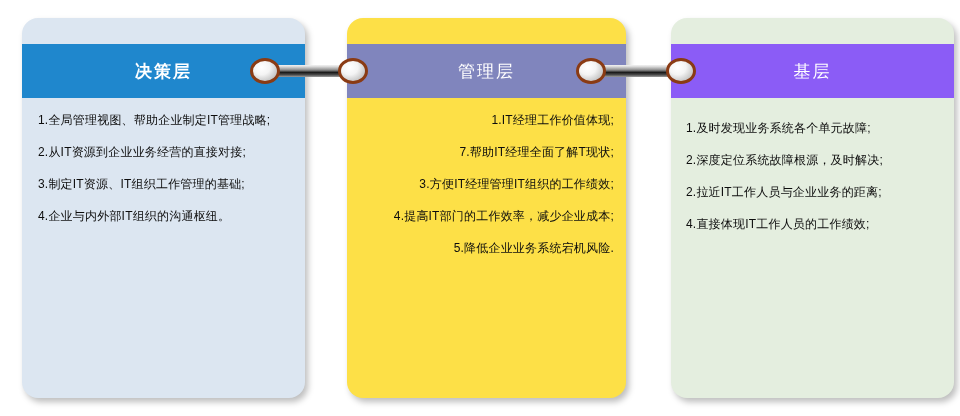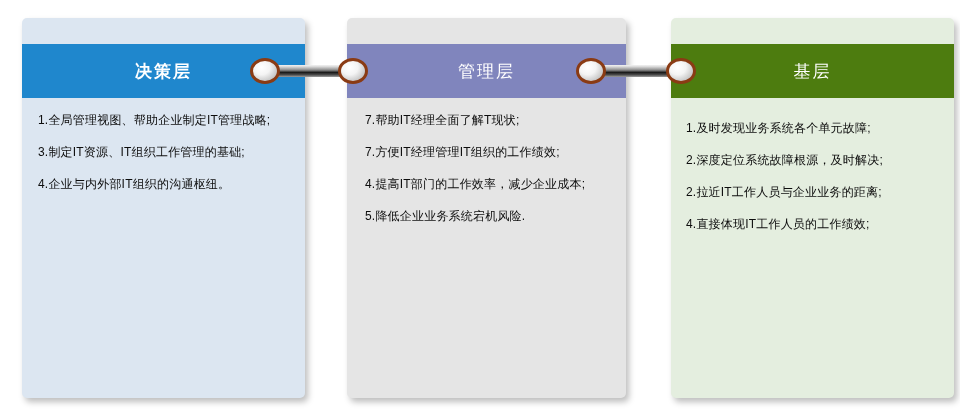--- a/index.html
+++ b/index.html
@@ -7,21 +7,21 @@
     width:960px;height:416px;
     background:#ffffff;
     font-family:"Liberation Sans","DejaVu Sans",sans-serif;
     overflow:hidden;
   }
   #stage{position:relative;width:960px;height:416px;}
 
   
   .card{
     position:absolute;
-    border-radius:5px;
+    border-radius:16px;
     box-shadow:3px 4px 6px rgba(0,0,0,.26);
     overflow:hidden;
     box-sizing:border-box;
   }
   .card-head{
     position:absolute;left:0;right:0;
     display:flex;align-items:center;justify-content:center;
     color:#ffffff;
     letter-spacing:2px;
     font-size:17px;
@@ -39,27 +39,27 @@
     padding:6px 14px 0 16px;
   }
   .card-body p{margin:0;text-indent:0;}
 
   
   #card-decision{left:22px;top:18px;width:283px;height:380px;background:#dce6f1;}
   #card-decision .card-head{top:26px;height:54px;background:#1f87cd;}
   #card-decision .card-body{top:80px;}
 
   
-  #card-management{left:347px;top:18px;width:279px;height:380px;background:#e5e5e5;}
+  #card-management{left:347px;top:18px;width:279px;height:380px;background:#fde047;text-align:right;}
   #card-management .card-head{top:26px;height:54px;background:#8085bd;}
   #card-management .card-body{top:80px;padding-left:18px;padding-right:12px;}
 
   
   #card-frontline{left:671px;top:18px;width:283px;height:380px;background:#e4eedf;}
-  #card-frontline .card-head{top:26px;height:54px;background:#4d7c0f;}
+  #card-frontline .card-head{top:26px;height:54px;background:#8b5cf6;}
   #card-frontline .card-body{top:88px;padding-left:15px;padding-right:24px;}
 
   
   .connector{
     position:absolute;
     height:26px;
     display:block;
     pointer-events:none;
   }
   #connector-1{left:250px;top:58px;width:118px;}
@@ -87,32 +87,34 @@
 <body>
 
 <div id="stage">
 
   <div class="card" id="card-decision">
     <div class="card-head bold">
       <span>决策层</span>
     </div>
     <div class="card-body">
       <p>1.全局管理视图、帮助企业制定IT管理战略;</p>
+      <p>2.从IT资源到企业业务经营的直接对接;</p>
       <p>3.制定IT资源、IT组织工作管理的基础;</p>
       <p>4.企业与内外部IT组织的沟通枢纽。</p>
     </div>
   </div>
 
   <div class="card" id="card-management">
     <div class="card-head">
       <span>管理层</span>
     </div>
     <div class="card-body">
+      <p>1.IT经理工作价值体现;</p>
       <p>7.帮助IT经理全面了解T现状;</p>
-      <p>7.方便IT经理管理IT组织的工作绩效;</p>
+      <p>3.方便IT经理管理IT组织的工作绩效;</p>
       <p>4.提高IT部门的工作效率，减少企业成本;</p>
       <p>5.降低企业业务系统宕机风险.</p>
     </div>
   </div>
 
   <div class="card" id="card-frontline">
     <div class="card-head">
       <span>基层</span>
     </div>
     <div class="card-body">

